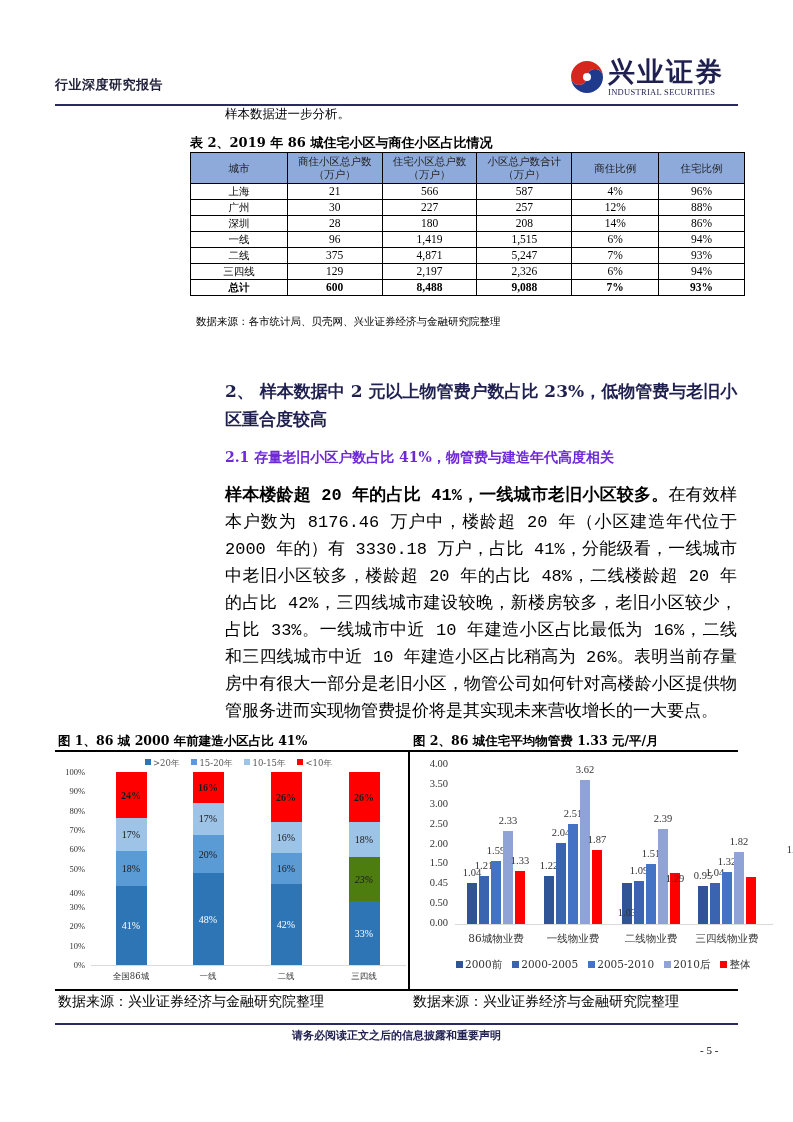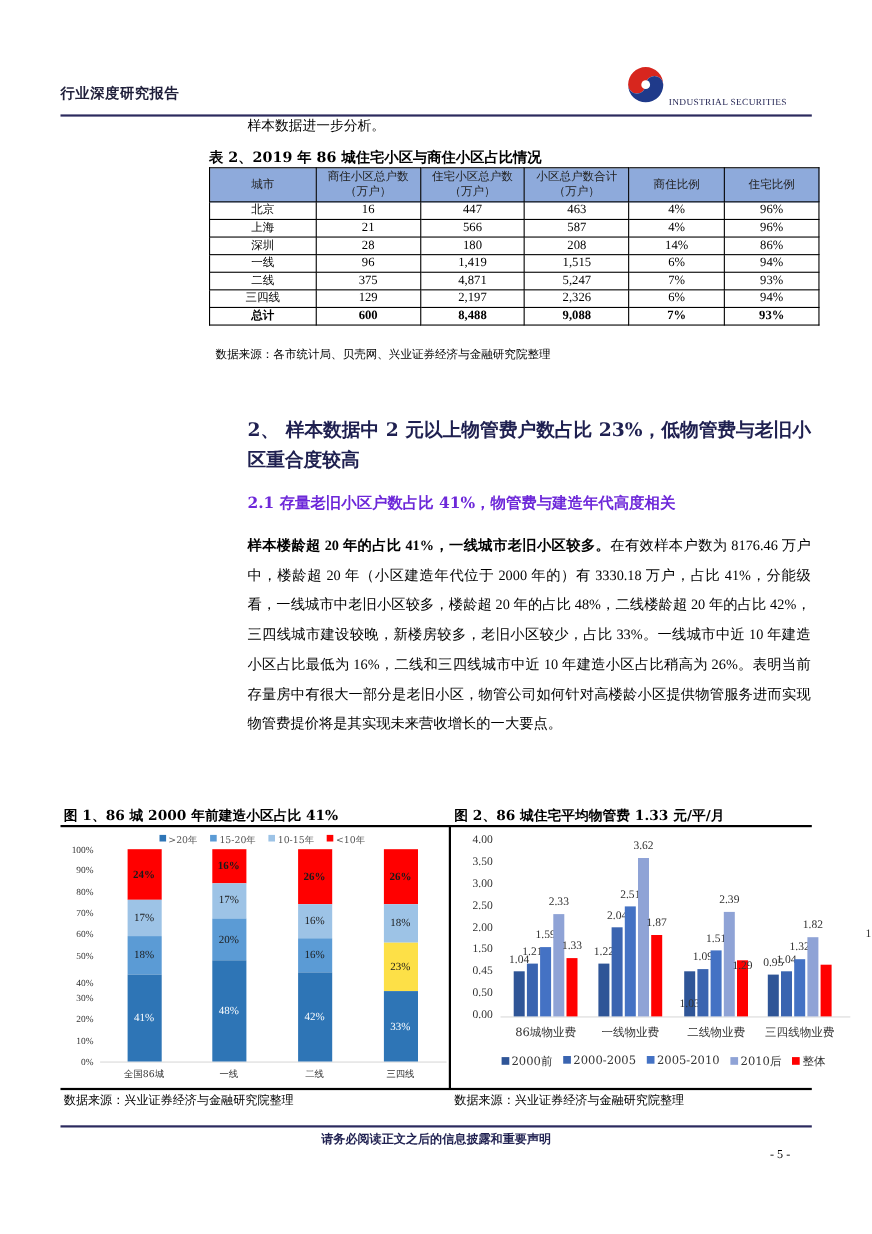--- a/index.html
+++ b/index.html
@@ -23,29 +23,29 @@
   table.dt th { background: #8eaadb; font-weight: normal; font-size: 10.5px; font-family: "DejaVu Serif", serif; color: #222; border: 1px solid #000; height: 31px; line-height: 13px; padding: 0 2px; text-align: center; }
   table.dt td { border: 1px solid #000; height: 16px; text-align: center; padding: 0; line-height: 15px; }
   table.dt td.city { font-family: "DejaVu Serif", serif; font-size: 10.5px; }
   table.dt tr.total td { font-weight: bold; }
   .tbl-src { left: 196px; top: 315px; font-size: 10.5px; font-family: "DejaVu Serif", serif; }
 
   
   .h2 { left: 225px; top: 377px; width: 520px; font-size: 17px; font-weight: bold; color: #1f2050; line-height: 28px; font-family: "DejaVu Serif", serif; }
   .h3 { left: 225px; top: 449px; font-size: 14px; font-weight: bold; color: #6d28d9; font-family: "DejaVu Serif", serif; }
 
-  .para { left: 225px; top: 482px; width: 512px; font-size: 13px; line-height: 27px; font-family: Liberation Serif, serif; text-align: justify; }
+  .para { left: 225px; top: 482px; width: 512px; font-size: 17px; line-height: 27px; font-family: Liberation Mono, monospace; text-align: justify; }
   .para b { font-weight: bold; }
 
   
   .fig-title { font-size: 12.5px; font-weight: bold; font-family: "DejaVu Serif", serif; top: 733px; }
   .fig-rule { top: 750px; height: 1.5px; background: #000; }
   .fig-vline { left: 408px; top: 750px; width: 1.5px; height: 240px; background: #000; }
   .fig-bottom { left: 55px; top: 989px; width: 683px; height: 1.5px; background: #000; }
-  .fig-src { top: 993px; font-size: 11px; font-family: "DejaVu Serif", serif; }
+  .fig-src { top: 993px; font-size: 14px; font-family: "DejaVu Serif", serif; }
 
   
   .c1 { left: 55px; top: 752px; width: 352px; height: 236px; }
   .c1-legend { position: absolute; left: 90px; top: 6px; font-size: 8.5px; color: #555; display: flex; gap: 12px; font-family: "DejaVu Serif", serif; }
   .c1-legend span.sw { display: inline-block; width: 6px; height: 6px; margin-right: 2px; vertical-align: 1px; }
   .c1-ylab { position: absolute; left: 5px; width: 25px; font-size: 8.5px; text-align: right; color: #333; transform: translateY(-5px); }
   .c1-axis { position: absolute; left: 36px; top: 213px; width: 315px; height: 1px; background: #d9d9d9; }
   .c1-bar { position: absolute; width: 31px; top: 20px; height: 193px; display: flex; flex-direction: column-reverse; }
   .c1-seg { width: 100%; display: flex; align-items: center; justify-content: center; font-size: 10px; }
   .c1-xlab { position: absolute; top: 219px; width: 60px; font-size: 8.5px; text-align: center; color: #333; font-family: "DejaVu Serif", serif; }
@@ -69,20 +69,21 @@
 <body>
 
 <div class="abs hdr-title">行业深度研究报告</div>
 <div class="abs logo">
   <svg width="34" height="34" viewBox="0 0 34 34" style="position:absolute;left:2px;top:6px;">
     <circle cx="17" cy="17" r="16" fill="#ffffff"></circle>
     <path d="M17 1 A16 16 0 0 0 1 17 A8 8 0 0 0 17 17 A8 8 0 0 1 33 17 A16 16 0 0 0 17 1 Z" fill="#d7261e"></path>
     <path d="M17 33 A16 16 0 0 0 33 17 A8 8 0 0 0 17 17 A8 8 0 0 1 1 17 A16 16 0 0 0 17 33 Z" fill="#1f3a8a"></path>
     <circle cx="17" cy="17" r="4" fill="#ffffff"></circle>
   </svg>
+  <div class="logo-cn">兴业证券</div>
   <div class="logo-en">INDUSTRIAL SECURITIES</div>
 </div>
 <div class="abs hdr-rule"></div>
 
 <div class="abs intro">样本数据进一步分析。</div>
 
 <div class="abs tbl-title">表 2、2019 年 86 城住宅小区与商住小区占比情况</div>
 <table class="dt">
   <colgroup>
     <col style="width:97px">
@@ -97,34 +98,34 @@
       <th>城市</th>
       <th>商住小区总户数（万户）</th>
       <th>住宅小区总户数（万户）</th>
       <th>小区总户数合计（万户）</th>
       <th>商住比例</th>
       <th>住宅比例</th>
     </tr>
   </thead>
   <tbody id="tbody">
       <tr>
-        <td class="city">北京</td>
-        <td>16</td>
-        <td>447</td>
-        <td>463</td>
-        <td>4%</td>
-        <td>96%</td>
-      </tr>
-      <tr>
         <td class="city">上海</td>
         <td>21</td>
         <td>566</td>
         <td>587</td>
         <td>4%</td>
         <td>96%</td>
+      </tr>
+      <tr>
+        <td class="city">广州</td>
+        <td>30</td>
+        <td>227</td>
+        <td>257</td>
+        <td>12%</td>
+        <td>88%</td>
       </tr>
       <tr>
         <td class="city">深圳</td>
         <td>28</td>
         <td>180</td>
         <td>208</td>
         <td>14%</td>
         <td>86%</td>
       </tr>
       <tr>
@@ -207,21 +208,21 @@
     <div class="c1-xlab" style="left: 123px;">一线</div>
     <div class="c1-bar" style="left: 215.5px;">
       <div class="c1-seg" style="height: 81.06px; background: rgb(46, 117, 182); color: rgb(255, 255, 255);">42%</div>
       <div class="c1-seg" style="height: 30.88px; background: rgb(91, 155, 213); color: rgb(26, 26, 26);">16%</div>
       <div class="c1-seg" style="height: 30.88px; background: rgb(157, 195, 230); color: rgb(26, 26, 26);">16%</div>
       <div class="c1-seg" style="height: 50.18px; background: rgb(255, 0, 0); color: rgb(26, 26, 26); font-weight: bold;">26%</div>
     </div>
     <div class="c1-xlab" style="left: 201px;">二线</div>
     <div class="c1-bar" style="left: 293.5px;">
       <div class="c1-seg" style="height: 63.69px; background: rgb(46, 117, 182); color: rgb(255, 255, 255);">33%</div>
-      <div class="c1-seg" style="height: 44.39px; background: #fde047; color: rgb(26, 26, 26);">23%</div>
+      <div class="c1-seg" style="height: 44.39px; background: #4d7c0f; color: rgb(26, 26, 26); font-style: italic;">23%</div>
       <div class="c1-seg" style="height: 34.74px; background: rgb(157, 195, 230); color: rgb(26, 26, 26);">18%</div>
       <div class="c1-seg" style="height: 50.18px; background: rgb(255, 0, 0); color: rgb(26, 26, 26); font-weight: bold;">26%</div>
     </div>
     <div class="c1-xlab" style="left: 279px;">三四线</div>
   </div>
 
 <div class="abs c2" id="chart2">
   <div class="c2-legend" id="c2legend">
       <span><span class="sw" style="background: rgb(47, 85, 151);"></span><span>2000前</span></span>
       <span><span class="sw" style="background: rgb(58, 100, 176);"></span><span>2000-2005</span></span>

